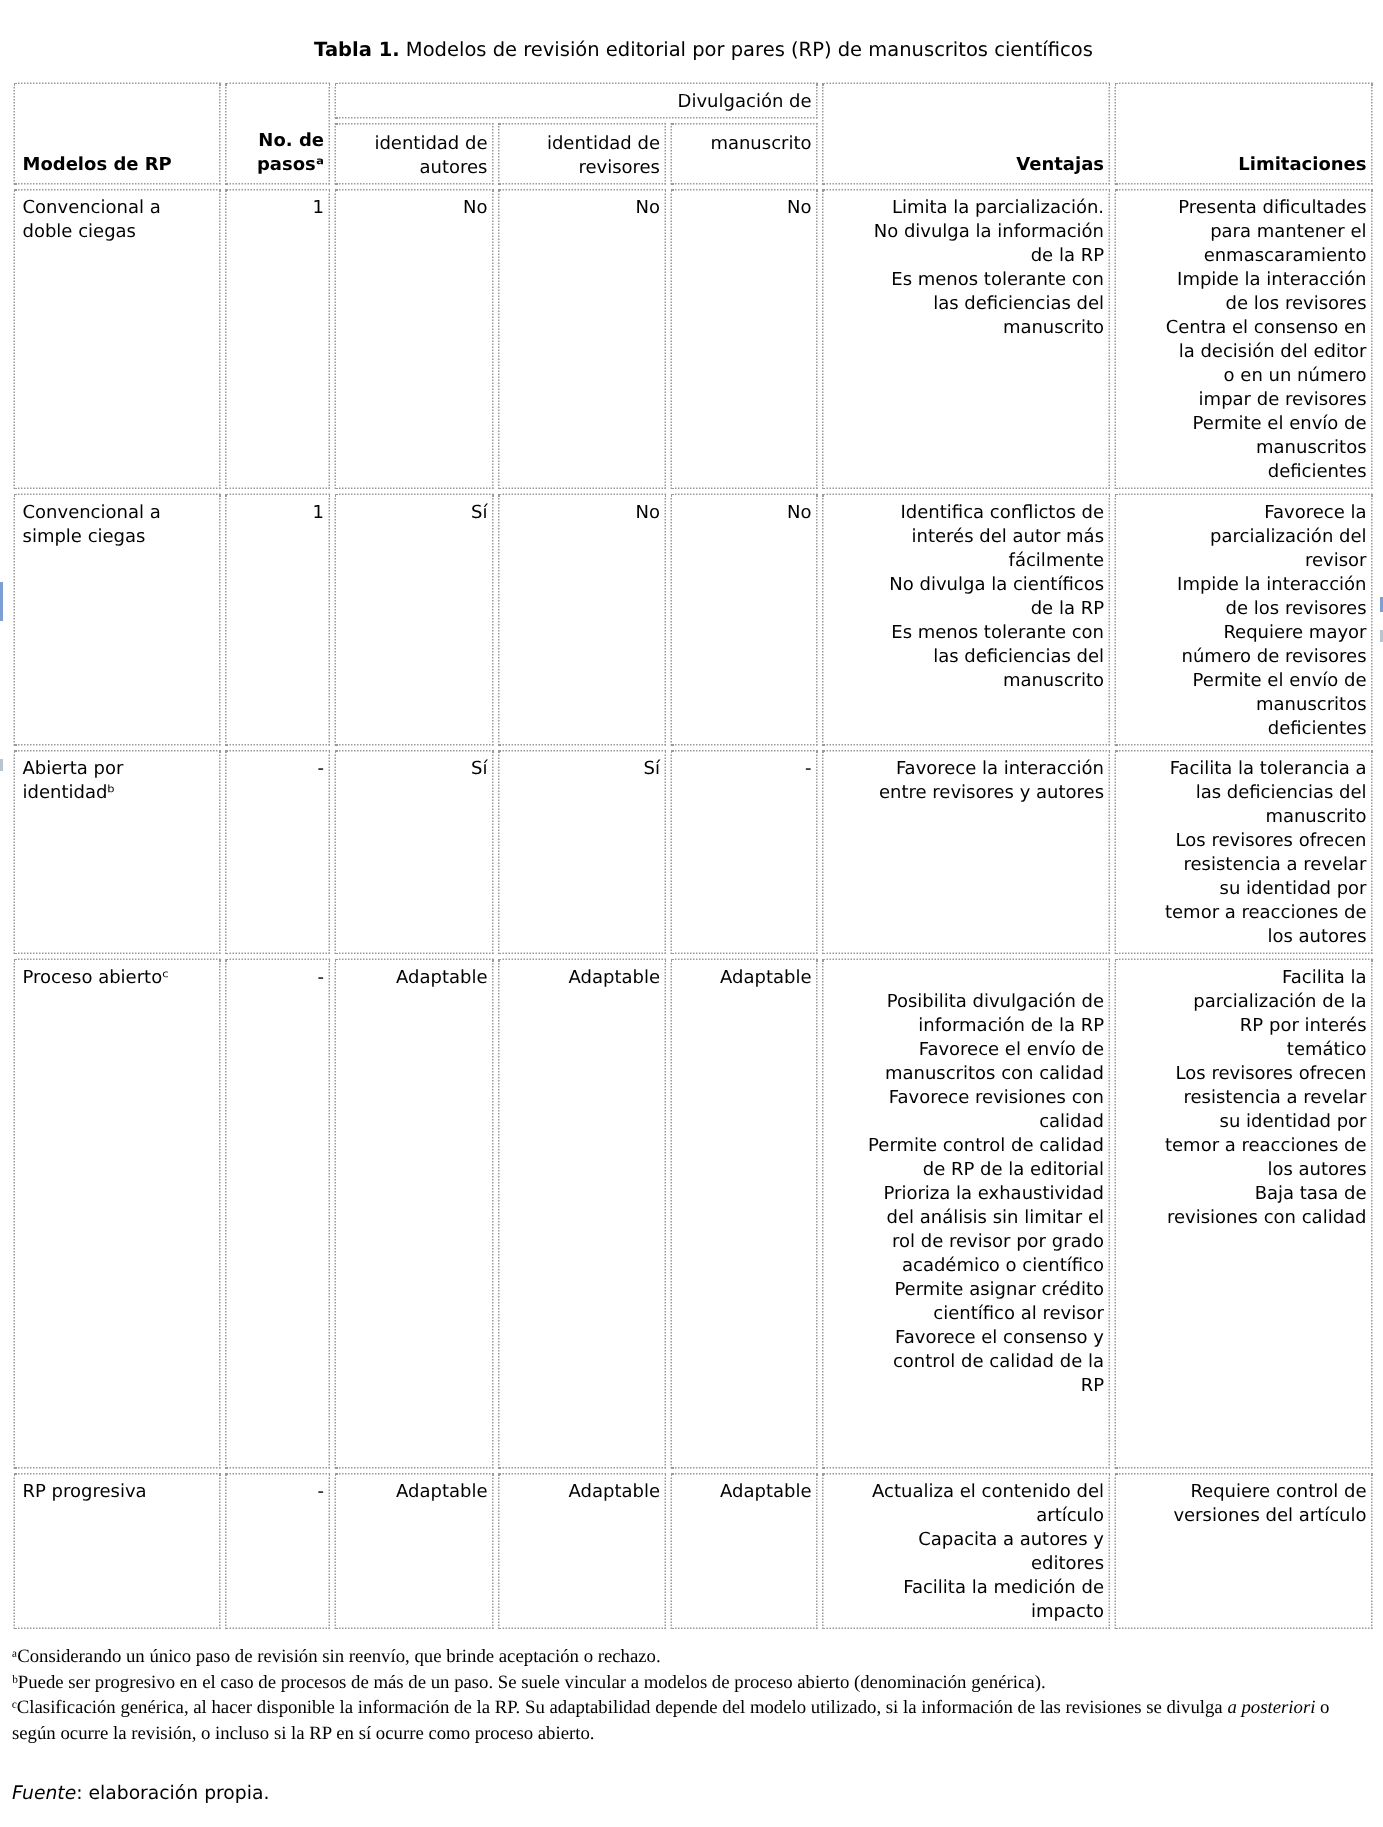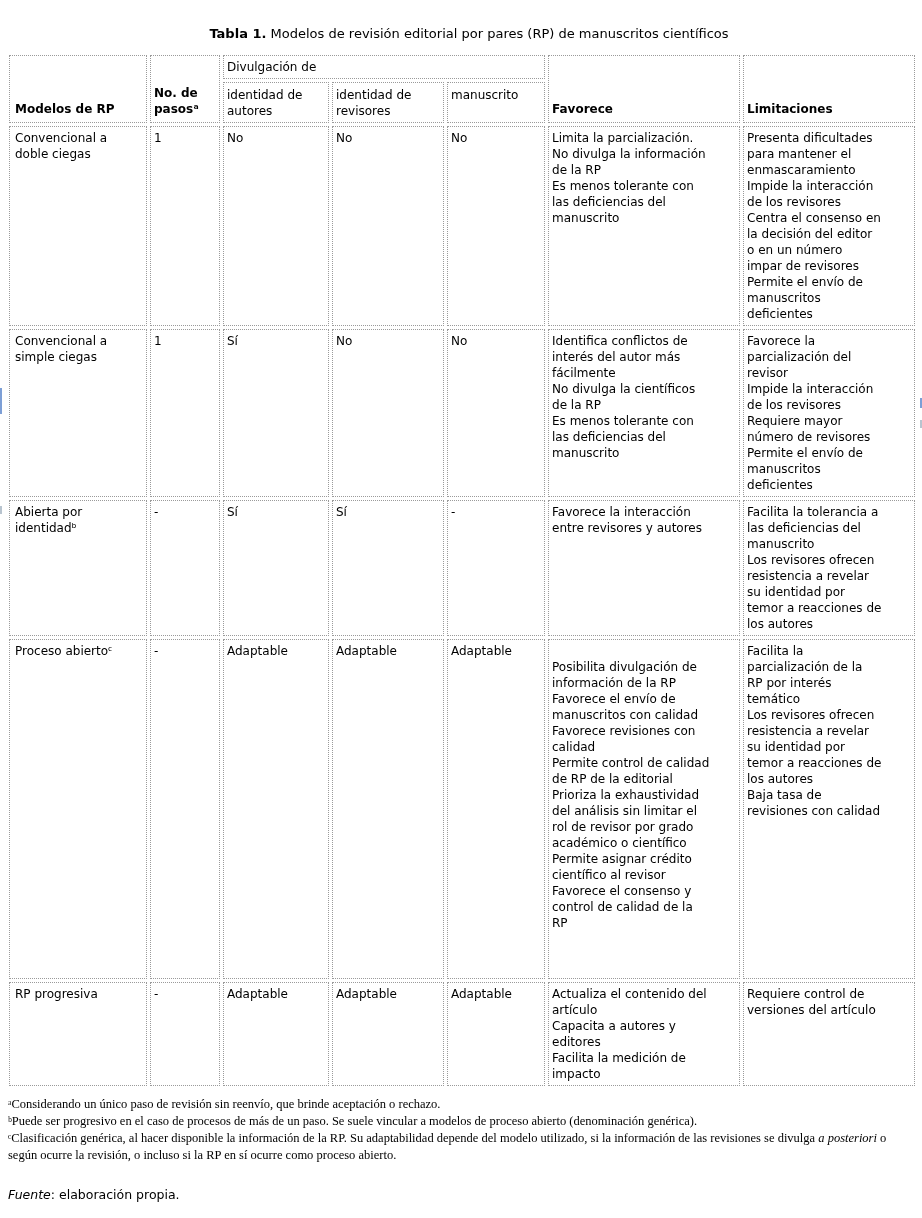--- a/index.html
+++ b/index.html
@@ -13,21 +13,21 @@
   .page-title .bold{font-weight:bold;}
   table.rp-table{
     border-collapse:separate;border-spacing:3px;
     margin-left:6px;table-layout:fixed;width:912px;
   }
   .rp-table td,.rp-table th{
     box-sizing:border-box;
     border:1px dotted #9a9a9a;
     padding:3px 3px;
     font-size:12px;line-height:16px;
-    vertical-align:top;text-align:left;
+    vertical-align:top;text-align:right;
     white-space:pre-line;font-weight:normal;
     overflow:hidden;
   }
   .rp-table th.span-head{vertical-align:bottom;font-weight:bold;padding-bottom:5px;}
   .rp-table th.left,.rp-table td.left{text-align:left;padding-left:5px;}
   .rp-table th.group{vertical-align:middle;font-weight:normal;}
   .rp-table th.sub{vertical-align:top;font-weight:normal;padding-top:4px;}
   .footnotes{
     margin:7px 0 0 8px;width:906px;font-size:12.5px;line-height:17px;font-family:Liberation Serif, serif;
   }
@@ -55,21 +55,21 @@
       <col style="width:98px">
       <col style="width:192px">
       <col style="width:172px">
   </colgroup>
   <thead>
     <tr style="height:24px">
       <th rowspan="2" class="span-head left" style="height:58px">Modelos de RP</th>
       <th rowspan="2" class="span-head">No. de
 pasosᵃ</th>
       <th colspan="3" class="group">Divulgación de</th>
-      <th rowspan="2" class="span-head">Favorece</th>
+      <th rowspan="2" class="span-head">Ventajas</th>
       <th rowspan="2" class="span-head">Limitaciones</th>
     </tr>
     <tr style="height:34px">
       <th class="sub">identidad de
 autores</th>
       <th class="sub">identidad de
 revisores</th>
       <th class="sub">manuscrito</th>
     </tr>
   </thead>

